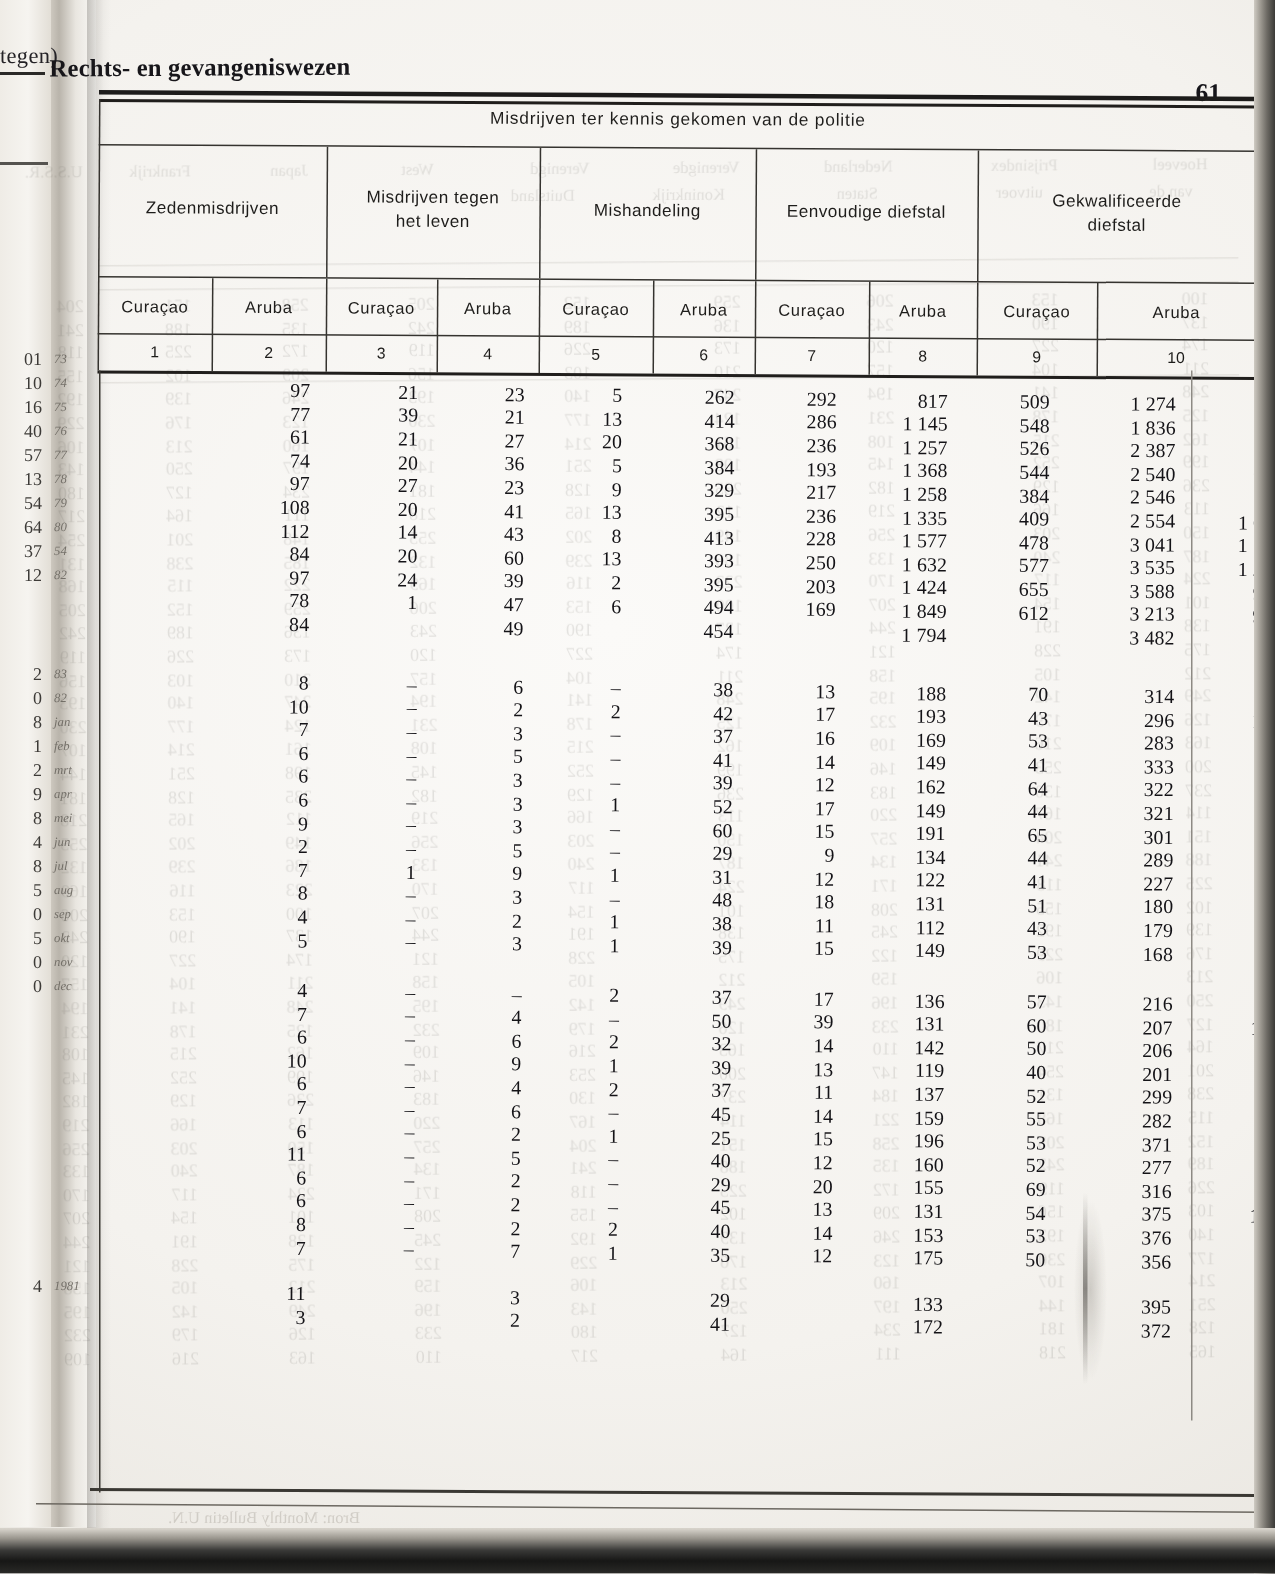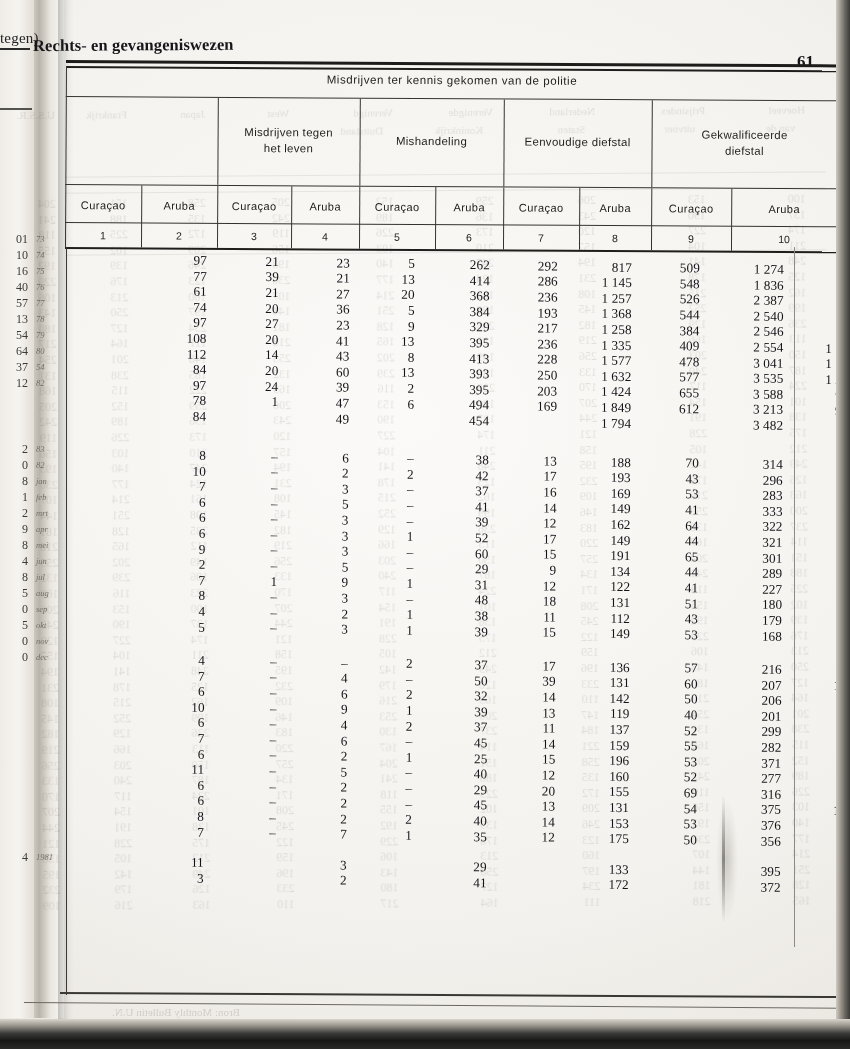--- a/index.html
+++ b/index.html
@@ -671,20 +671,21 @@
     <div class="ln h" style="left:0;top:30px;width:772px;"></div>
     <div class="ln h" style="left:0;top:118px;width:772px;"></div>
     <div class="ln h" style="left:0;top:156px;width:772px;"></div>
     <div class="ln h2" style="left:0;top:181px;width:772px;"></div>
 
     <div class="ln v" style="left:0;top:0;height:181px;"></div>
     <div class="ln v" style="left:771px;top:0;height:181px;"></div>
   </div>
 
   <div id="tbl-groups" style="position:absolute;left:66px;top:66px;width:772px;height:181px;transform:rotate(0.32deg);transform-origin:left top;">
+    <div class="grp" style="left:0;width:152px;">Zedenmisdrijven</div>
     <div class="grp" style="left:152px;width:142px;white-space:pre-line;">Misdrijven tegen
 het leven</div>
     <div class="grp" style="left:294px;width:144px;">Mishandeling</div>
     <div class="grp" style="left:438px;width:148px;">Eenvoudige diefstal</div>
     <div class="grp" style="left:586px;width:186px;white-space:pre-line;">Gekwalificeerde
 diefstal</div>
 
     <div class="ln v" style="left:152px;top:31px;height:87px;"></div>
     <div class="ln v" style="left:294px;top:31px;height:87px;"></div>
     <div class="ln v" style="left:438px;top:31px;height:87px;"></div>

